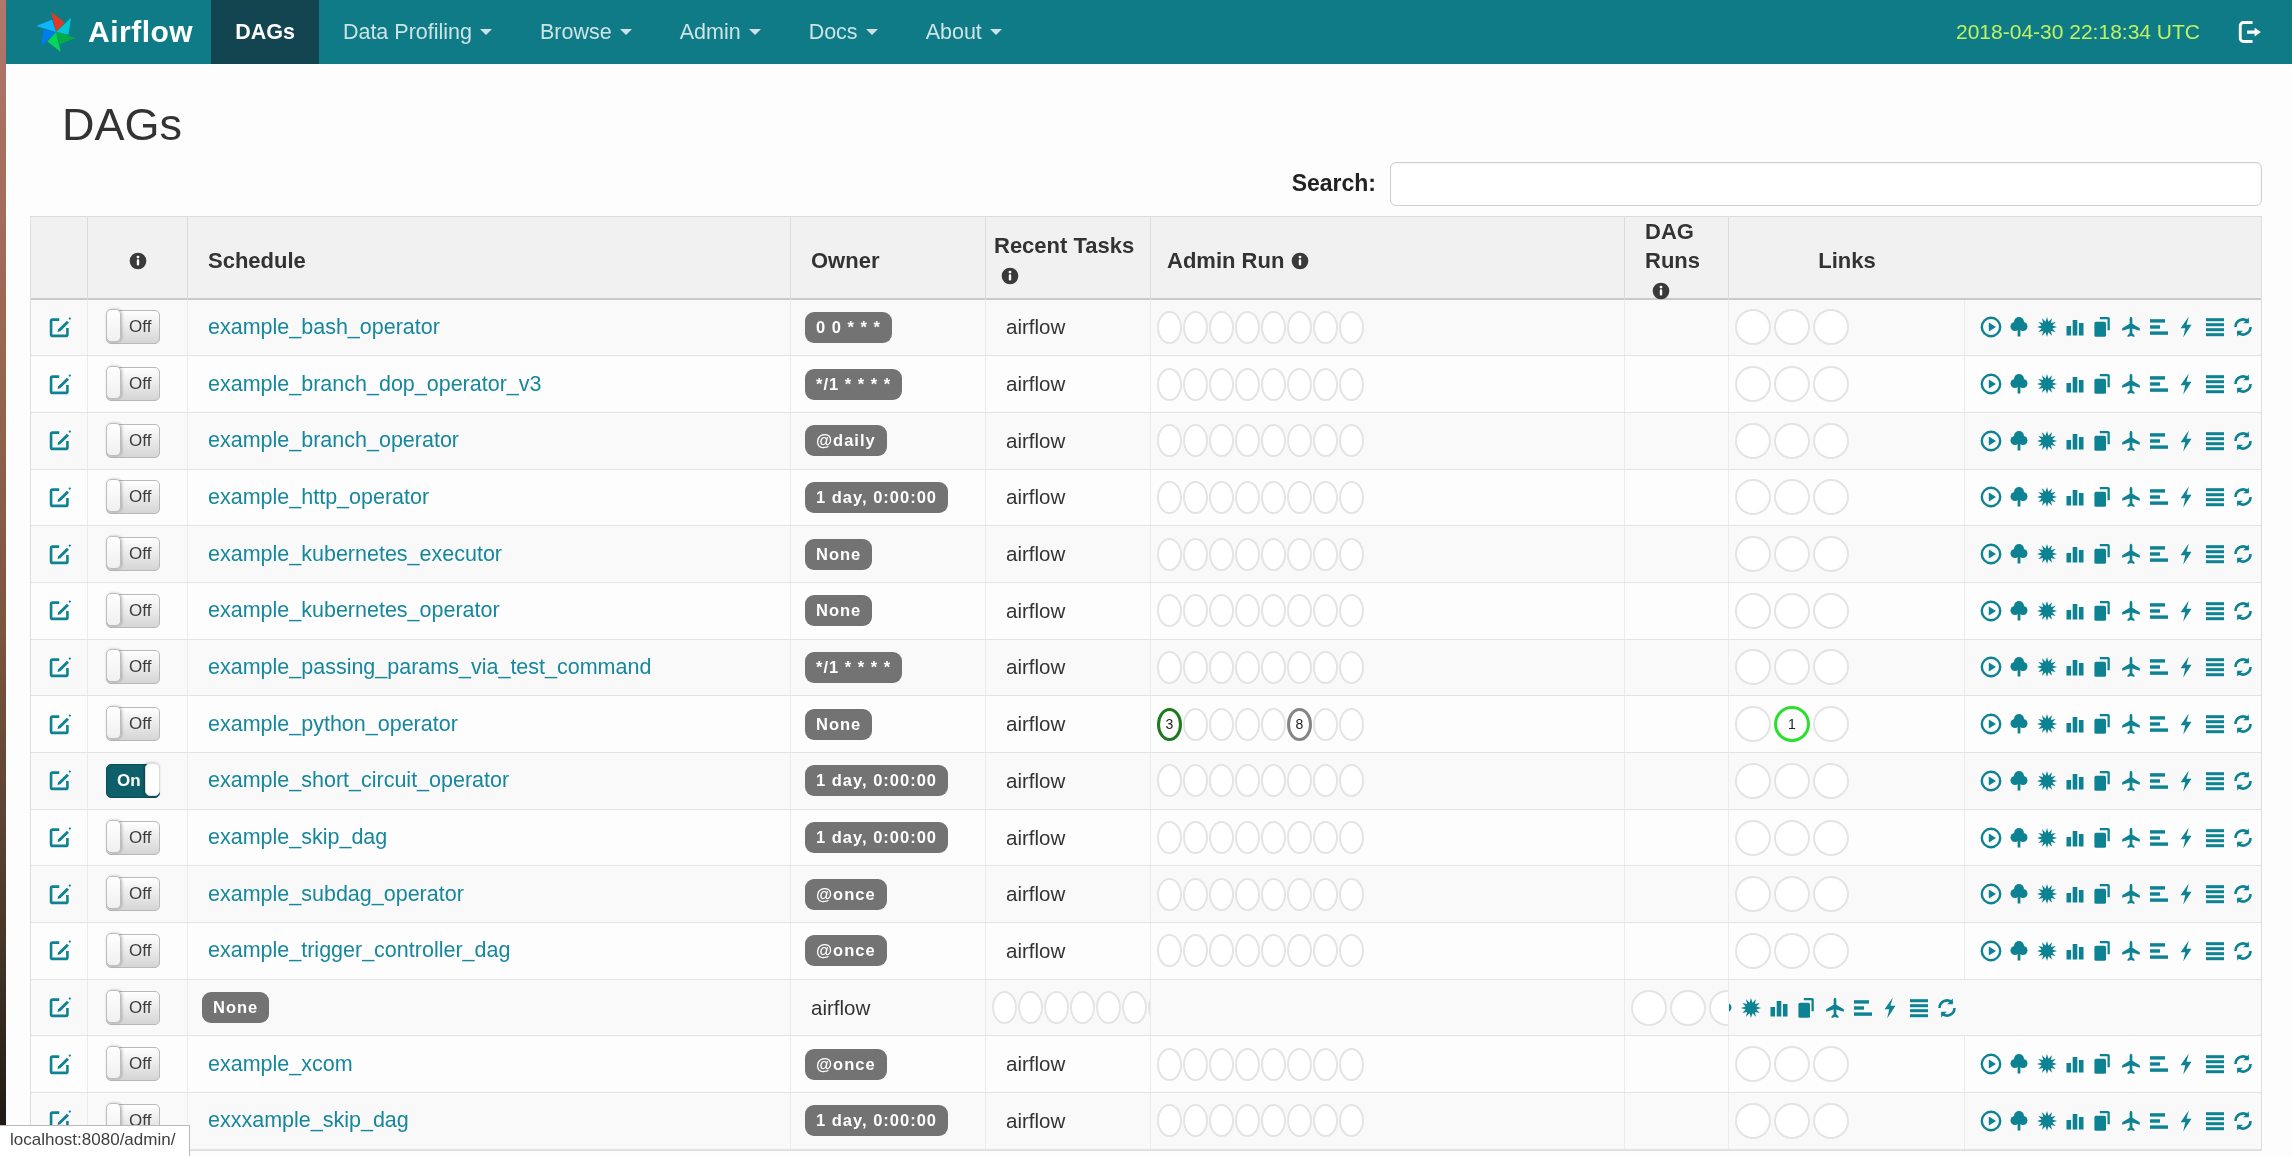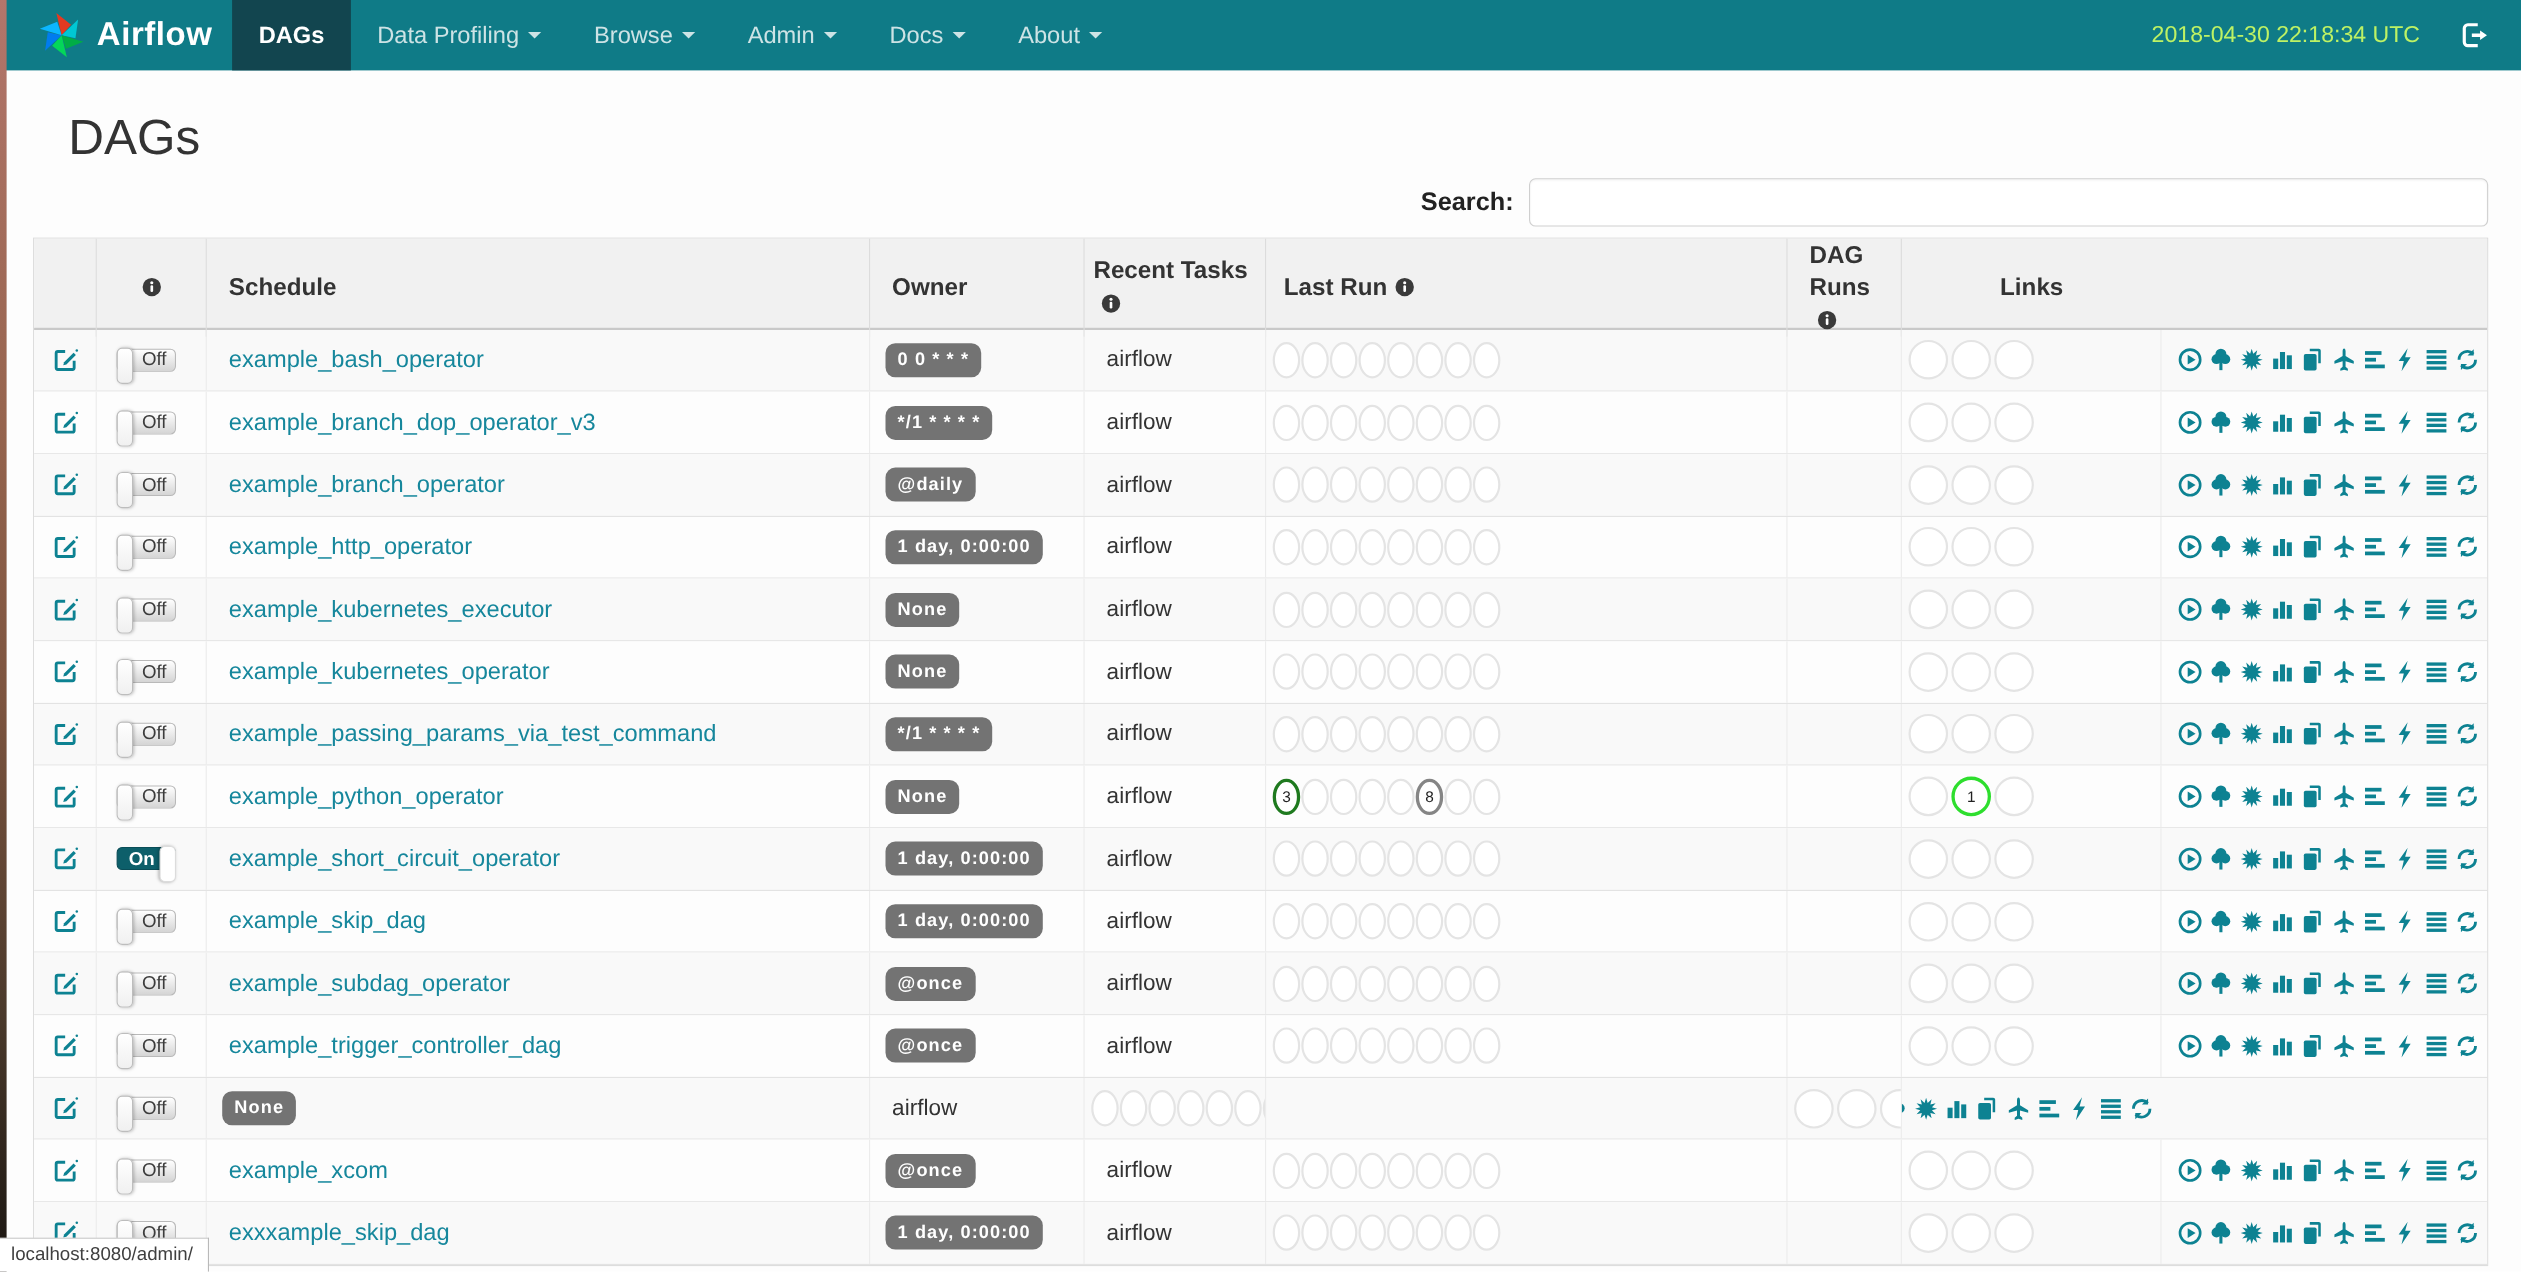--- a/index.html
+++ b/index.html
@@ -46,21 +46,21 @@
   .td.c4{padding-left:14px;}
   .td.c5{padding-left:20px;font-size:20.5px;color:#333;}
   .td.c6{padding-left:6px;}
   .td.c8{padding-left:6px;}
   .td.c9{justify-content:flex-end;padding-right:6px;gap:4px;}
   .edit-btn{width:25px;height:25px;color:#0d8292;cursor:pointer;}
   .dag-link{color:#16879c;font-size:21.5px;text-decoration:none;cursor:pointer;}
   .badge{display:inline-block;background:#737373;color:#fff;font-size:16.5px;font-weight:bold;
     padding:6px 11px;border-radius:9px;letter-spacing:1px;white-space:nowrap;}
   
-  .toggle{position:relative;width:54px;height:21px;border-radius:5px;display:inline-flex;
+  .toggle{position:relative;width:54px;height:34px;border-radius:5px;display:inline-flex;
     align-items:center;cursor:pointer;box-sizing:border-box;}
   .toggle.off{background:linear-gradient(#ffffff,#d5d5d5);border:1px solid #b9b9b9;}
   .toggle.off .knob{position:absolute;left:-1px;top:-2px;height:33px;width:15px;
     background:linear-gradient(#fff,#f0f0f0);border:1px solid #bdbdbd;border-radius:5px;
     box-shadow:1px 0 3px rgba(0,0,0,.25);box-sizing:border-box;}
   .toggle.off .toggle-label{margin-left:22px;color:#3c3c3c;font-size:17px;}
   .toggle.on{background:#0d5f6a;border:1px solid #0a4d57;}
   .toggle.on .knob{position:absolute;right:-1px;top:-2px;height:33px;width:15px;background:#fff;
     border:1px solid #dcdcdc;border-radius:5px;box-shadow:-1px 0 3px rgba(0,0,0,.3);box-sizing:border-box;}
   .toggle.on .toggle-label{margin-left:10px;color:#fff;font-size:17px;font-weight:bold;}
@@ -221,21 +221,21 @@
         </div>
       <div class="th">
           <span>Owner</span>
         </div>
       <div class="th" style="padding-left:8px">
         <span class="hdr-wrap"><span>Recent Tasks</span><svg class="info-icon">
               <use href="#i-info"></use>
             </svg></span>
       </div>
       <div class="th" style="padding-left:16px">
-        <span class="hdr-wrap"><span>Last Run</span><svg class="info-icon">
+        <span class="hdr-wrap"><span>Admin Run</span><svg class="info-icon">
               <use href="#i-info"></use>
             </svg></span>
       </div>
       <div class="th">
         <span class="hdr-wrap"><span>DAG Runs</span><svg class="info-icon">
               <use href="#i-info"></use>
             </svg></span>
       </div>
       <div class="th center">
           <span>Links</span>

